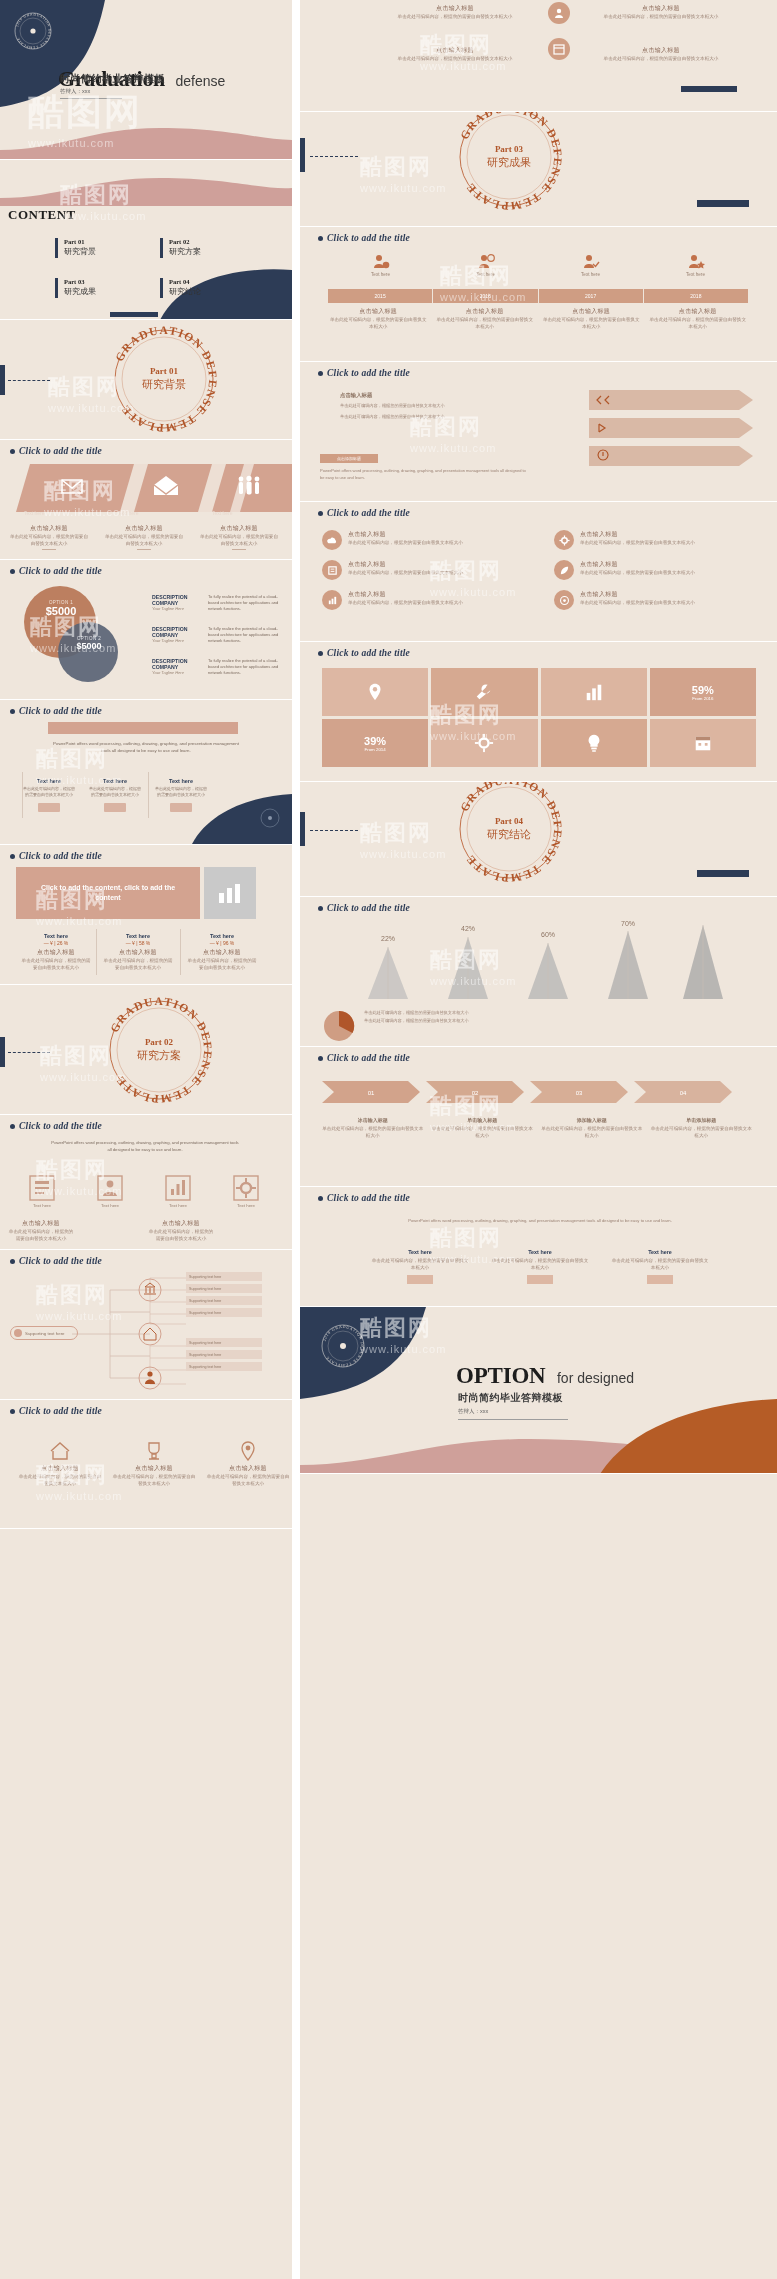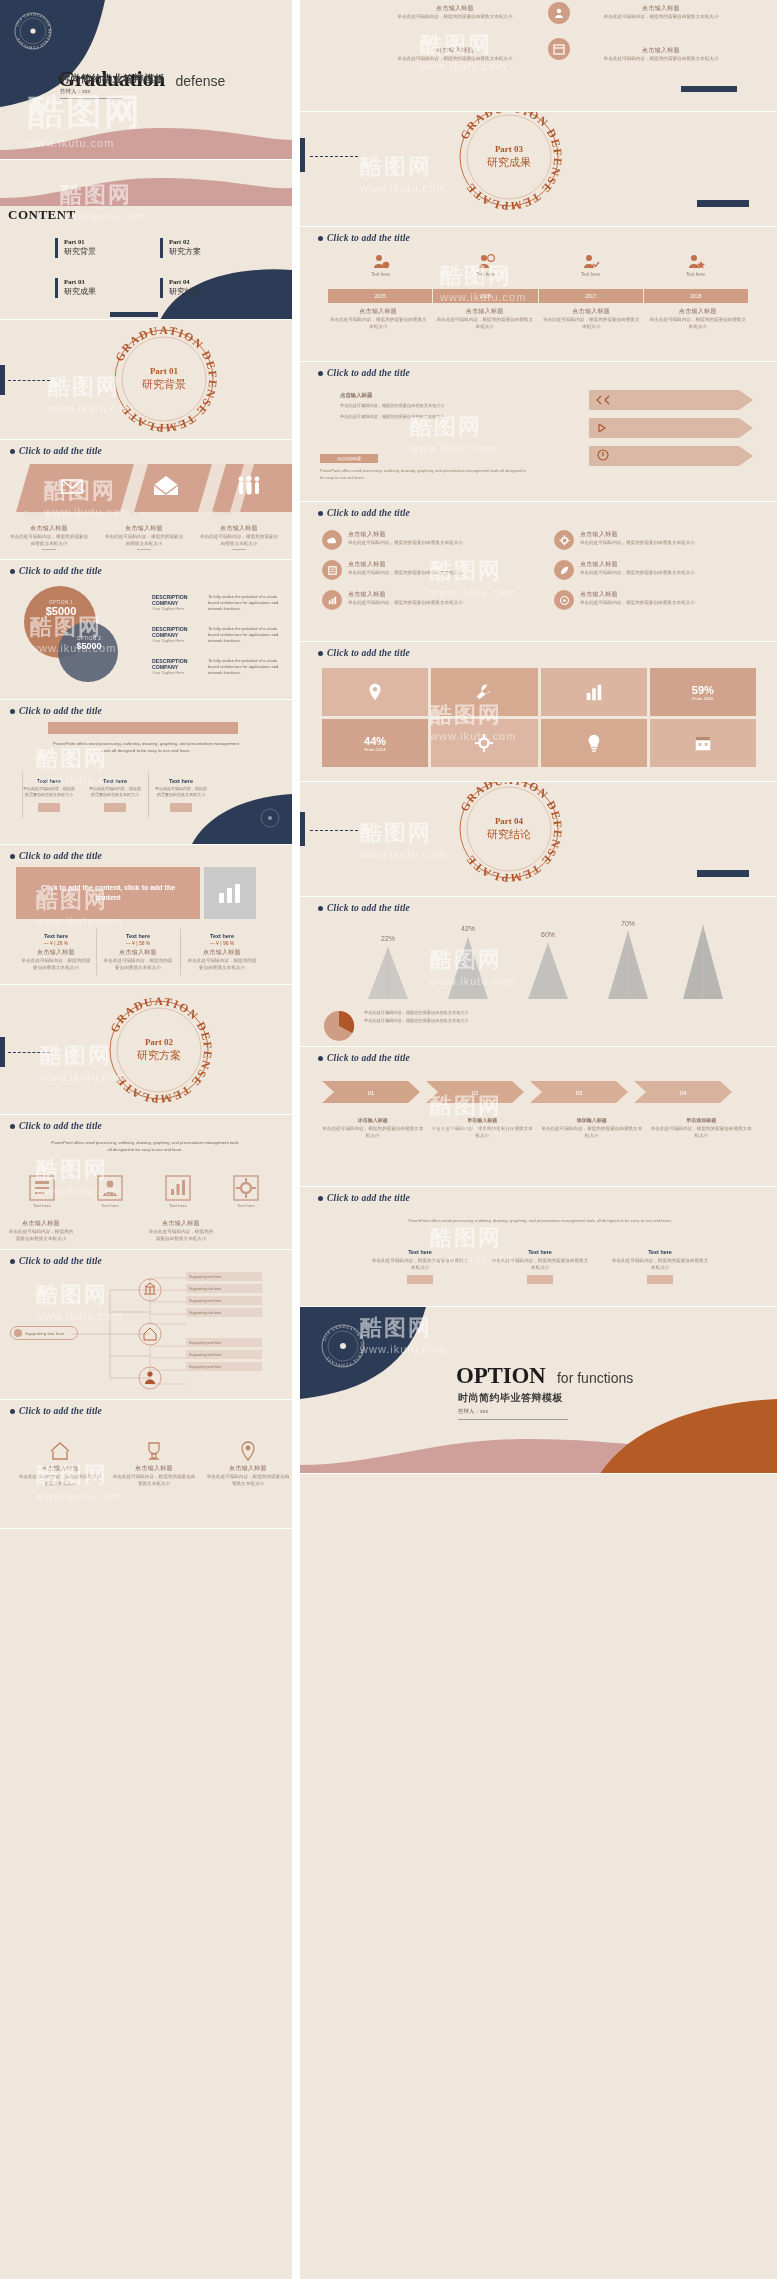--- a/index.html
+++ b/index.html
@@ -751,21 +751,21 @@
               <rect x="3" y="12" width="4" height="8" fill="#fff"></rect>
               <rect x="9" y="7" width="4" height="13" fill="#fff"></rect>
               <rect x="15" y="3" width="4" height="17" fill="#fff"></rect>
             </svg>
         </div>
         <div style="background:#d2a38c;display:flex;flex-direction:column;align-items:center;justify-content:center;">
           <span style="font-size:11px;font-weight:bold;color:#fff;">59%</span>
           <span style="font-size:4.4px;color:#fff;">From 2016</span>
         </div>
         <div style="background:#d2a38c;display:flex;flex-direction:column;align-items:center;justify-content:center;">
-          <span style="font-size:11px;font-weight:bold;color:#fff;">44%</span>
+          <span style="font-size:11px;font-weight:bold;color:#fff;">39%</span>
           <span style="font-size:4.4px;color:#fff;">From 2014</span>
         </div>
         <div style="background:#ddb7a3;display:flex;align-items:center;justify-content:center;">
           <svg width="20" height="20" viewBox="0 0 22 22">
               <circle cx="11" cy="11" r="5" fill="none" stroke="#fff" stroke-width="2.6"></circle>
               <rect x="10" y="1" width="2" height="4" fill="#fff"></rect>
               <rect x="10" y="17" width="2" height="4" fill="#fff"></rect>
               <rect x="1" y="10" width="4" height="2" fill="#fff"></rect>
               <rect x="17" y="10" width="4" height="2" fill="#fff"></rect>
             </svg>
@@ -943,21 +943,21 @@
           <defs>
               <path id="cstampB" d="M 27,27 m -18,0 a 18,18 0 1,1 36,0 a 18,18 0 1,1 -36,0"></path>
             </defs>
           <text font-size="4" fill="#ddd8d2" font-family="Liberation Serif, serif" letter-spacing="0.7">
             <textPath href="#cstampB" startOffset="4%">2019 GRADUATION DEFENSE TEMPLATE</textPath>
           </text>
         </svg>
       </div>
       <div style="position:absolute;left:156px;top:56px;">
         <span style="font-family:'Liberation Serif',serif;font-weight:bold;font-size:23px;color:#1d1d1d;letter-spacing:-.2px;">OPTION</span>
-        <span style="font-size:14px;color:#3b3b3b;margin-left:7px;">for functions</span>
+        <span style="font-size:14px;color:#3b3b3b;margin-left:7px;">for designed</span>
       </div>
       <div style="position:absolute;left:158px;top:84px;font-size:10px;font-weight:bold;color:#3a3a3a;letter-spacing:.5px;">时尚简约毕业答辩模板</div>
       <div style="position:absolute;left:158px;top:101px;font-size:5.5px;color:#5d5d5d;">
         <span>答辩人：</span><span>xxx</span>
       </div>
       <div style="position:absolute;left:158px;top:112px;width:110px;height:1px;background:#9d9d9d;"></div>
       <div class="wm wm-sm" style="left:60px;top:6px;">
         <span>酷图网</span><span class="u">www.ikutu.com</span>
       </div>
     </div>

